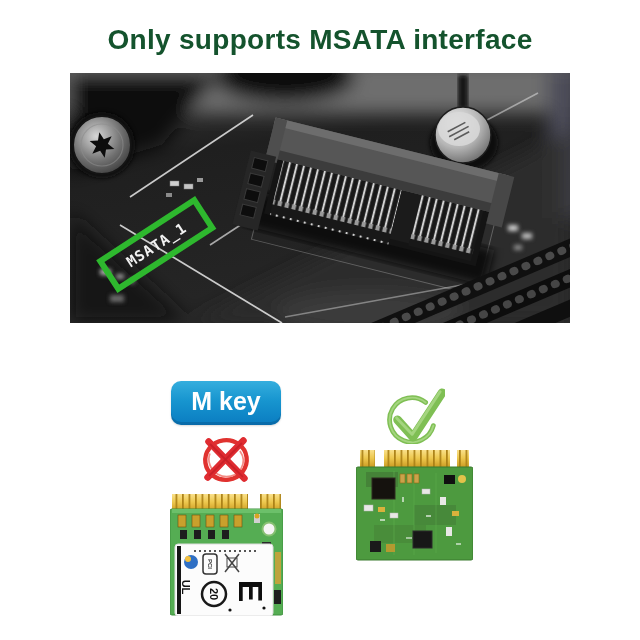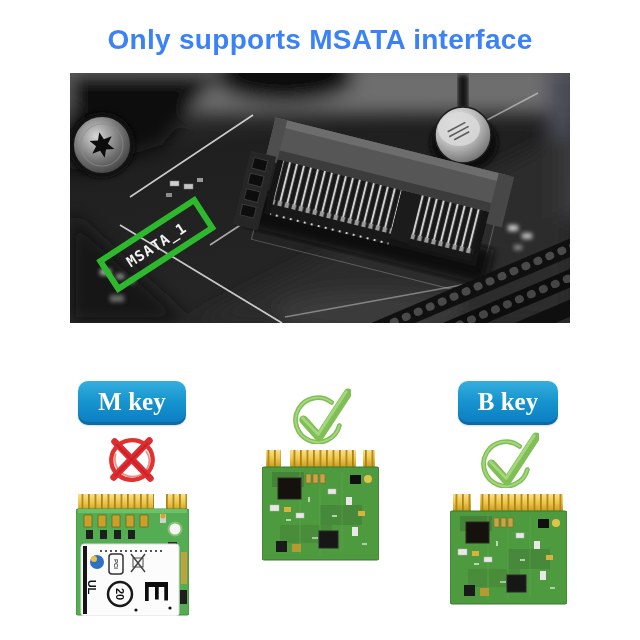--- a/index.html
+++ b/index.html
@@ -10,21 +10,21 @@
     background:#ffffff;
     font-family:"Liberation Sans",sans-serif;
     overflow:hidden;
   }
   .title{
     margin:24px 0 0 0;
     text-align:center;
     font-size:28px;
     font-weight:800;
     letter-spacing:.3px;
-    color:#3b82f6;
+    color:#14532d;
   }
   .photo-wrap{
     width:500px;height:250px;
     margin:17px auto 0 auto;
     position:relative;
     overflow:hidden;
   }
   .photo-wrap svg{display:block;}
   .columns{
     margin-top:58px;
@@ -42,21 +42,20 @@
     display:inline-block;
     padding:7px 20px 9px 20px;
     font-size:25px;
     font-weight:700;
     color:#ffffff;
     background:linear-gradient(180deg,#35aede 0%,#1795cf 45%,#0a7cc1 100%);
     border-radius:10px;
     box-shadow:inset 0 -3px 0 rgba(0,30,60,.18), 0 1px 2px rgba(0,0,0,.15);
     white-space:nowrap;
     line-height:1.1;
-    font-family:Liberation Serif, serif;
   }
   .mark{height:60px;margin-top:4px;display:flex;align-items:center;justify-content:center;}
   .ssd{margin-top:5px;display:flex;justify-content:center;}
   .hidden-defs{position:absolute;width:0;height:0;overflow:hidden;}
 </style>
 </head>
 <body>
 
 <svg class="hidden-defs" aria-hidden="true">
   <defs>
@@ -310,31 +309,15 @@
         <svg viewBox="0 0 117 112" width="117" height="112">
 
           <rect x="4" y="0" width="15" height="17" fill="url(#fingerPat)"></rect>
           <rect x="28" y="0" width="66" height="17" fill="url(#fingerPat)"></rect>
           <rect x="101" y="0" width="12" height="17" fill="url(#fingerPat)"></rect>
           <use href="#bareBody" transform="translate(0,17)"></use>
         </svg>
       </div>
     </div>
 
-    <div class="col">
-      <div class="key-badge">B key</div>
-      <div class="mark">
-        <svg viewBox="0 0 64 60" width="62" height="58">
-          <use href="#checkIconG"></use>
-        </svg>
-      </div>
-      <div class="ssd">
-        <svg viewBox="0 0 117 112" width="117" height="112">
-
-          <rect x="3" y="0" width="18" height="17" fill="url(#fingerPat)"></rect>
-          <rect x="30" y="0" width="83" height="17" fill="url(#fingerPat)"></rect>
-          <use href="#bareBody" transform="translate(0,17)"></use>
-        </svg>
-      </div>
-    </div>
 
   </div>
 </div>
 
 </body></html>

